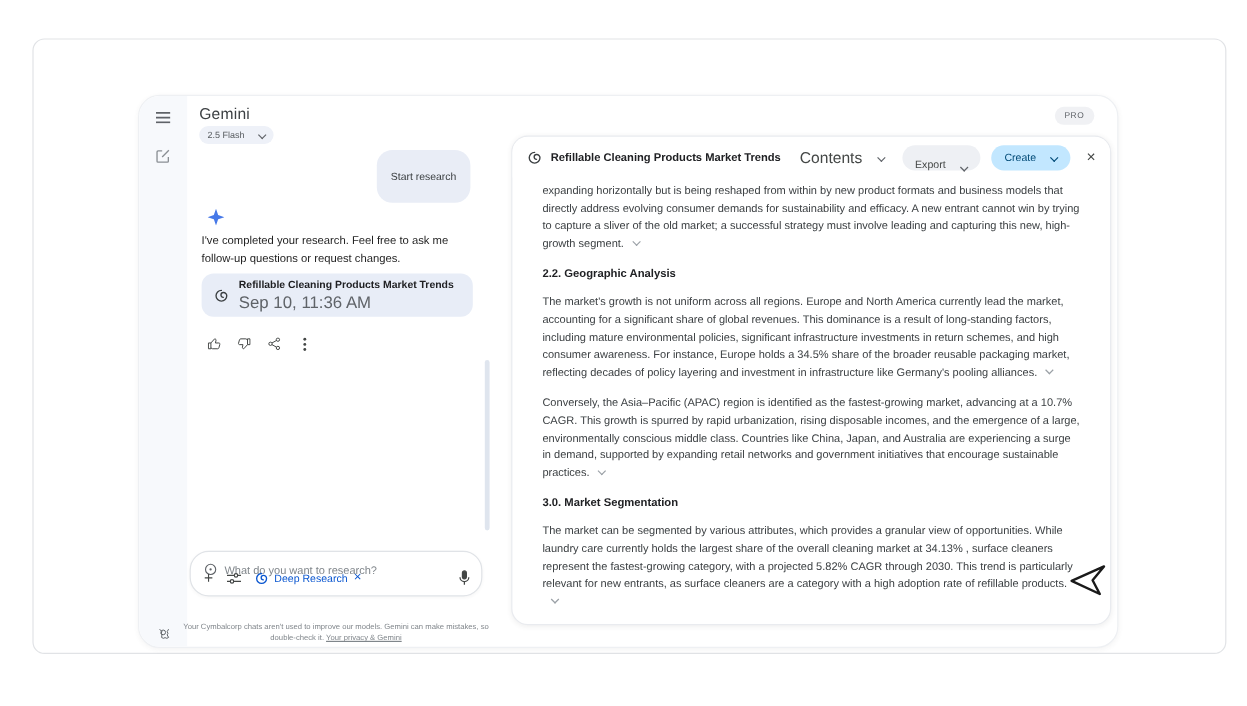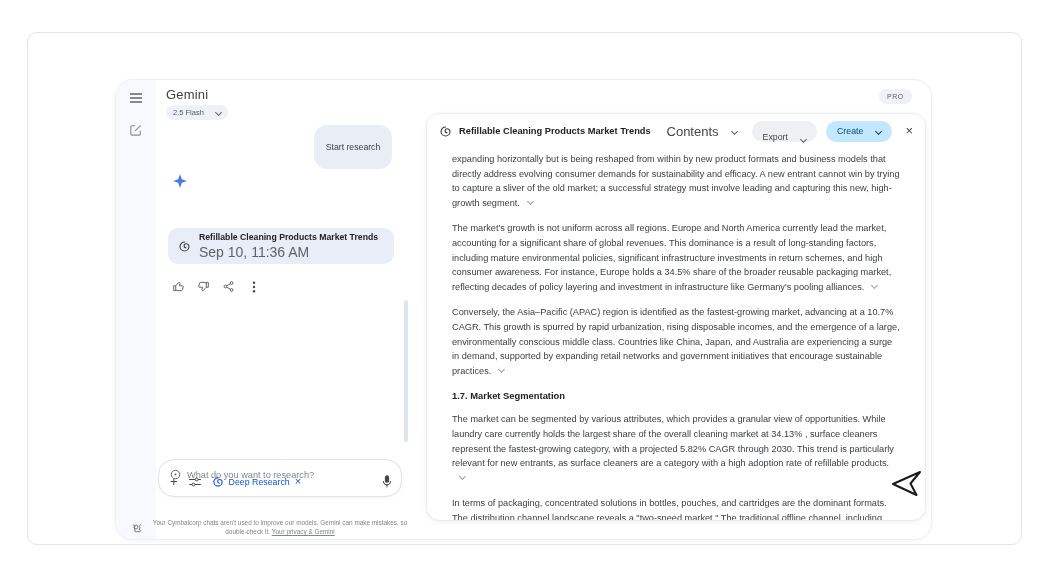--- a/index.html
+++ b/index.html
@@ -130,20 +130,21 @@
     <div class="start-research">
       <span>Start research</span>
     </div>
 
     <div class="sparkle">
       <svg width="14" height="14" viewBox="0 0 14 14">
           <path d="M7 0 L8.8 5.2 L14 7 L8.8 8.8 L7 14 L5.2 8.8 L0 7 L5.2 5.2 Z" fill="#4779e8"></path>
         </svg>
     </div>
 
+    <div class="assistant-msg">I've completed your research. Feel free to ask me follow-up questions or request changes.</div>
 
     <div class="research-card">
       <span>
         <svg width="13" height="13" viewBox="0 0 16 16">
             <path d="M8 2.5a5.5 5.5 0 1 0 5.5 5.5c0-1.9-1.5-3.4-3.4-3.4a2.5 2.5 0 0 0-.1 5" fill="none" stroke="#3c4043" stroke-width="1.4" stroke-linecap="round"></path>
           </svg>
       </span>
       <span class="rc-text">
         <span class="rc-title">Refillable Cleaning Products Market Trends</span>
         <span class="rc-sub">Sep 10, 11:36 AM</span>
@@ -251,23 +252,24 @@
           <span class="chev dark"></span>
         </span>
         <span class="create-btn">
           <span>Create</span>
           <span class="chev blue"></span>
         </span>
         <span class="doc-close">×</span>
       </div>
       <div class="doc-body">
           <p>expanding horizontally but is being reshaped from within by new product formats and business models that directly address evolving consumer demands for sustainability and efficacy. A new entrant cannot win by trying to capture a sliver of the old market; a successful strategy must involve leading and capturing this new, high-growth segment.<span class="chev btn"></span></p>
+          <h3>2.2. Geographic Analysis</h3>
           <p>The market's growth is not uniform across all regions. Europe and North America currently lead the market, accounting for a significant share of global revenues. This dominance is a result of long-standing factors, including mature environmental policies, significant infrastructure investments in return schemes, and high consumer awareness. For instance, Europe holds a 34.5% share of the broader reusable packaging market, reflecting decades of policy layering and investment in infrastructure like Germany's pooling alliances.<span class="chev btn"></span></p>
           <p>Conversely, the Asia–Pacific (APAC) region is identified as the fastest-growing market, advancing at a 10.7% CAGR. This growth is spurred by rapid urbanization, rising disposable incomes, and the emergence of a large, environmentally conscious middle class. Countries like China, Japan, and Australia are experiencing a surge in demand, supported by expanding retail networks and government initiatives that encourage sustainable practices.<span class="chev btn"></span></p>
-          <h3>1.7. Market Segmentation</h3>
+          <h3>3.0. Market Segmentation</h3>
           <p>The market can be segmented by various attributes, which provides a granular view of opportunities. While laundry care currently holds the largest share of the overall cleaning market at 34.13% , surface cleaners represent the fastest-growing category, with a projected 5.82% CAGR through 2030. This trend is particularly relevant for new entrants, as surface cleaners are a category with a high adoption rate of refillable products.<span class="chev btn"></span></p>
           <p>In terms of packaging, concentrated solutions in bottles, pouches, and cartridges are the dominant formats. The distribution channel landscape reveals a "two-speed market." The traditional offline channel, including supermarkets and hypermarkets, still holds the largest share of the broader household cleaning market at 58.9%. However, the growth of the refillable segment is heavily driven by online and direct-to-consumer (D2C) models. This duality means that while incumbents rely on established brick-and-mortar channels, a new entrant can build a new paradigm online, targeting a</p>
         </div>
     </div>
 
   </div>
 
   <div class="cursor">
     <svg width="32" height="34" viewBox="0 0 32 34">
         <polygon points="2,16 29,4 19.5,15.5 25.5,27" fill="#fff" stroke="#1a1a1a" stroke-width="2" stroke-linejoin="round"></polygon>

